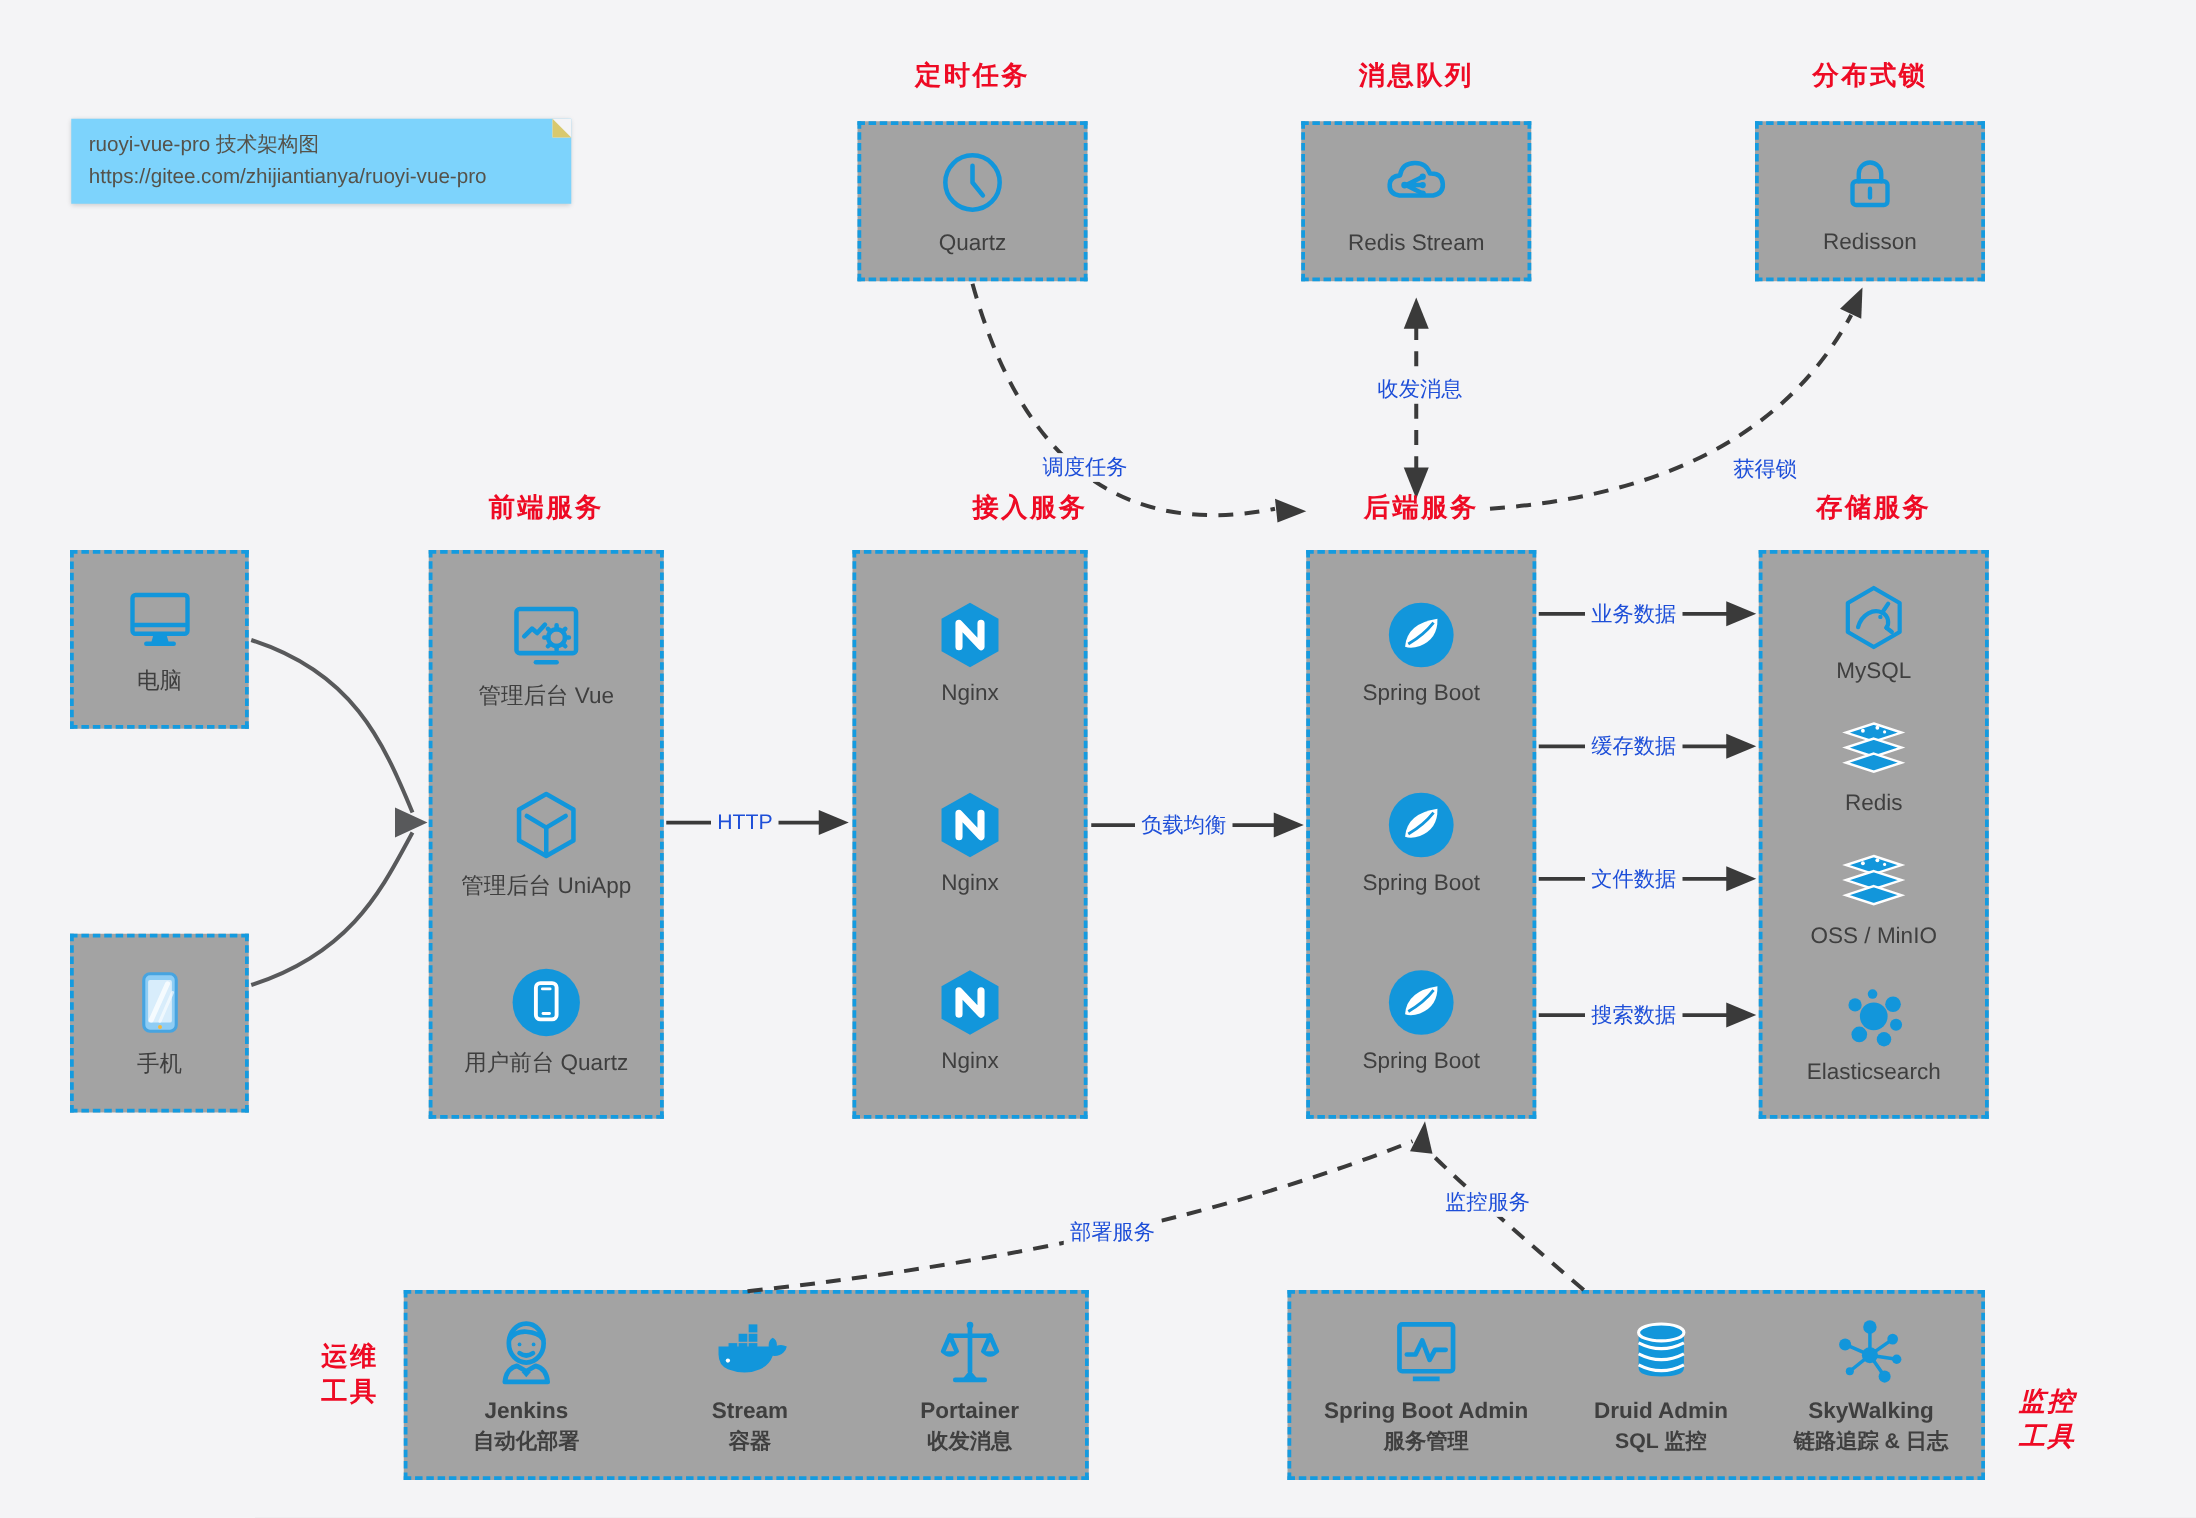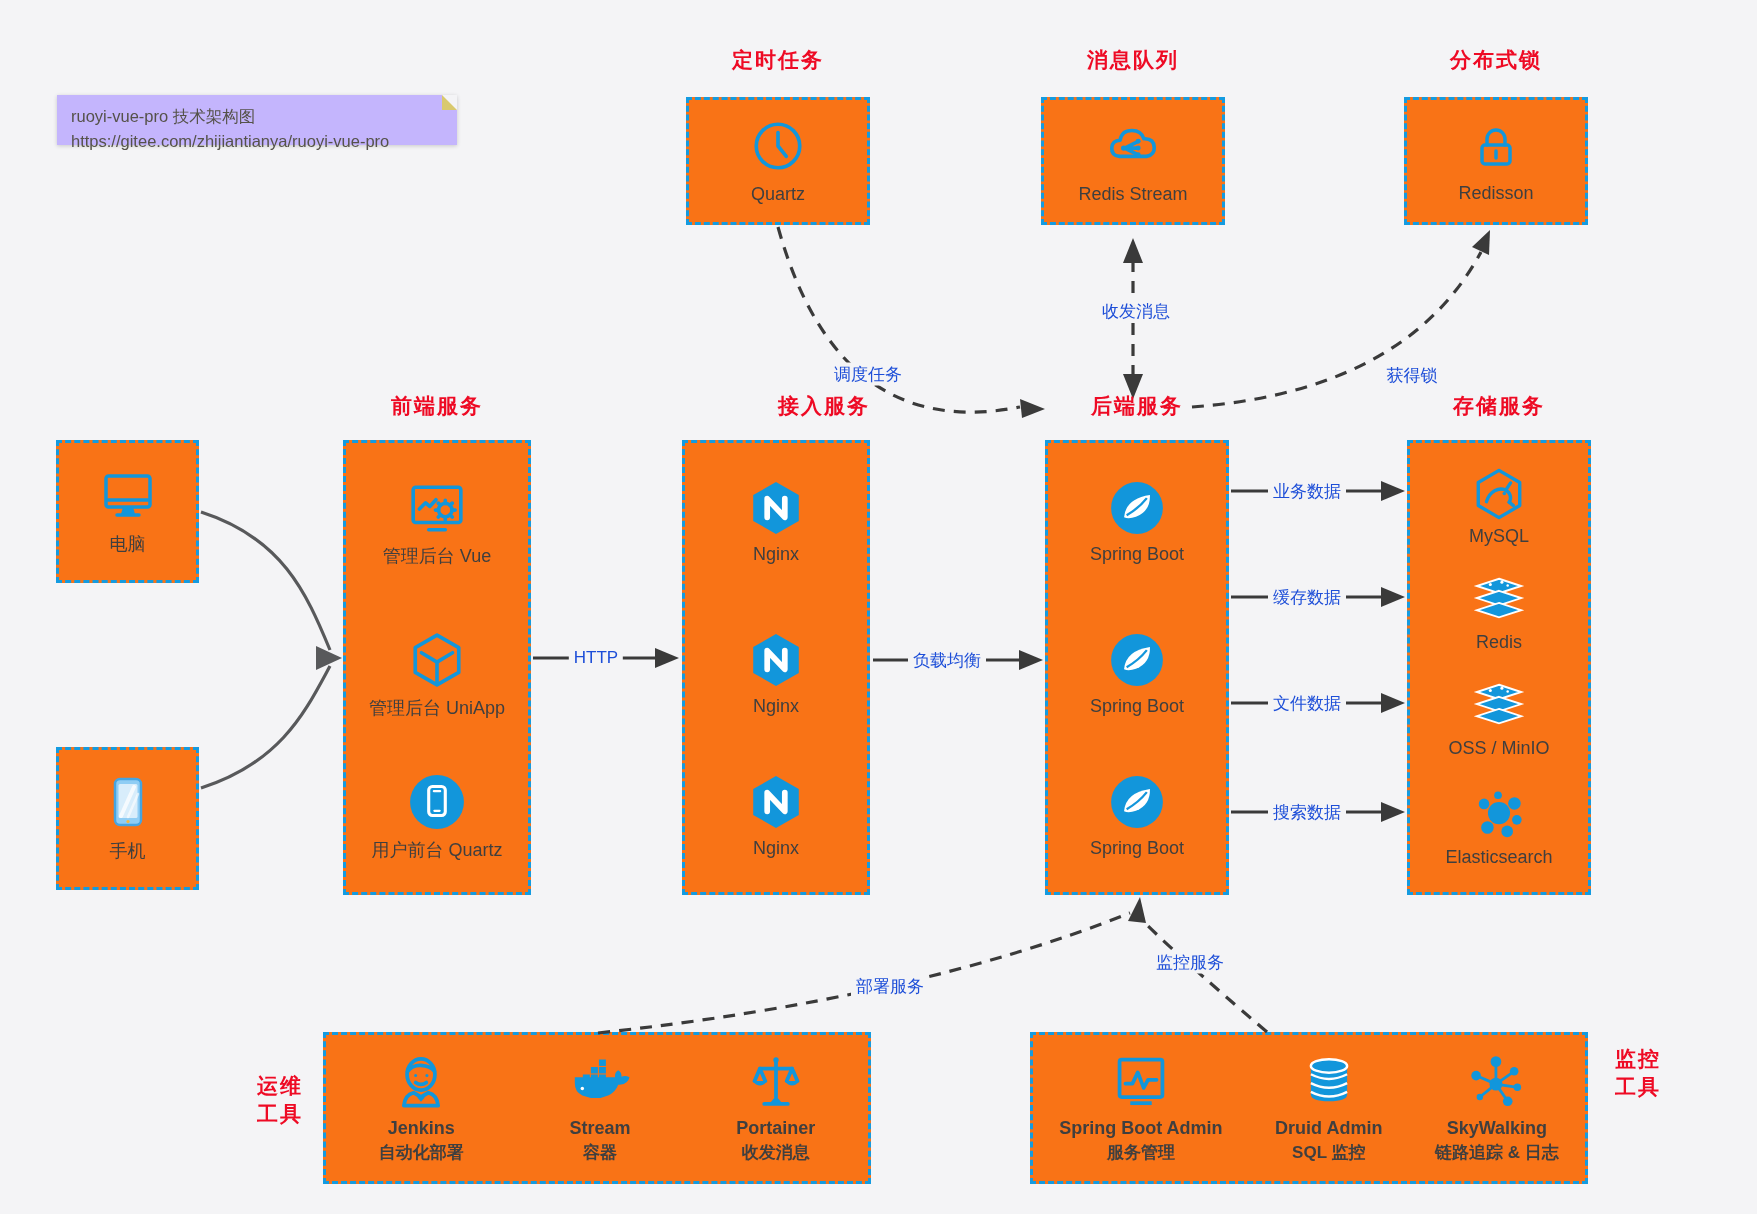--- a/index.html
+++ b/index.html
@@ -4,32 +4,32 @@
 <style>
   html,body { margin:0; padding:0; background:#e9e9ec; }
   .canvas {
     position:relative; width:1757px; height:1214px;
     background:#f4f4f6; overflow:hidden;
     font-family:"Liberation Sans","DejaVu Sans",sans-serif;
     color:#3f3f3f;
   }
   
   .note {
-    position:absolute; left:57px; top:95px; width:400px; height:50px;
-    background:#c4b5fd; box-shadow:0 1px 4px rgba(0,0,0,.18);
+    position:absolute; left:57px; top:95px; width:400px; height:68px;
+    background:#7dd3fc; box-shadow:0 1px 4px rgba(0,0,0,.18);
     padding:9px 14px; box-sizing:border-box; z-index:4;
   }
   .note::after {
     content:""; position:absolute; top:0; right:0; width:0; height:0;
     border-left:15px solid #d9c96e; border-top:15px solid #f4f4f6;
   }
   .note div { font-size:16.5px; line-height:25px; color:#55524a; white-space:nowrap; }
   
   .dbox {
-    position:absolute; background:#f97316;
+    position:absolute; background:#a3a3a3;
     border:3px dashed #149be0; box-sizing:border-box; z-index:2;
   }
   .box-center { height:100%; display:flex; flex-direction:column; align-items:center; justify-content:center; gap:9px; }
   .col-title {
     position:absolute; text-align:center; color:#ee0a24; font-weight:bold;
     font-size:21px; letter-spacing:2px; z-index:4; white-space:nowrap;
   }
   .side-title {
     position:absolute; color:#ee0a24; font-weight:bold; font-size:21px;
     letter-spacing:2px; line-height:28px; text-align:center; z-index:4;
@@ -347,21 +347,21 @@
           <path class="fl" d="M36 27 Q43 35.5 50 27 Z"></path>
           <path class="fl" d="M28 41 l-5 6 h10 z"></path>
           <path class="st" d="M17 48.5 H39" stroke-width="3.5"></path>
         </svg>
         <div class="tool-name">Portainer</div>
         <div class="tool-desc">收发消息</div>
       </div>
     </div>
   </div>
 
-  <div class="side-title" style="left:1598px;top:1045px;width:80px;">
+  <div class="side-title" style="left:1598px;top:1108px;width:80px;font-style:italic;">
     <div>监控</div>
     <div>工具</div>
   </div>
   <div class="dbox" style="left:1030px;top:1032px;width:558px;height:152px;">
     <div class="tools-row">
       <div class="tool-item">
         <svg width="60" height="60" viewBox="0 0 56 56">
           <rect class="st" x="8" y="7" width="40" height="35" rx="2" stroke-width="4"></rect>
           <path class="st" d="M13.5 29.5 H20 L25 19 L30.5 33.5 L34.5 26 H42.5" stroke-width="3.4"></path>
           <path class="fl" d="M18 46 h20 v3.5 h-20 z"></path>

